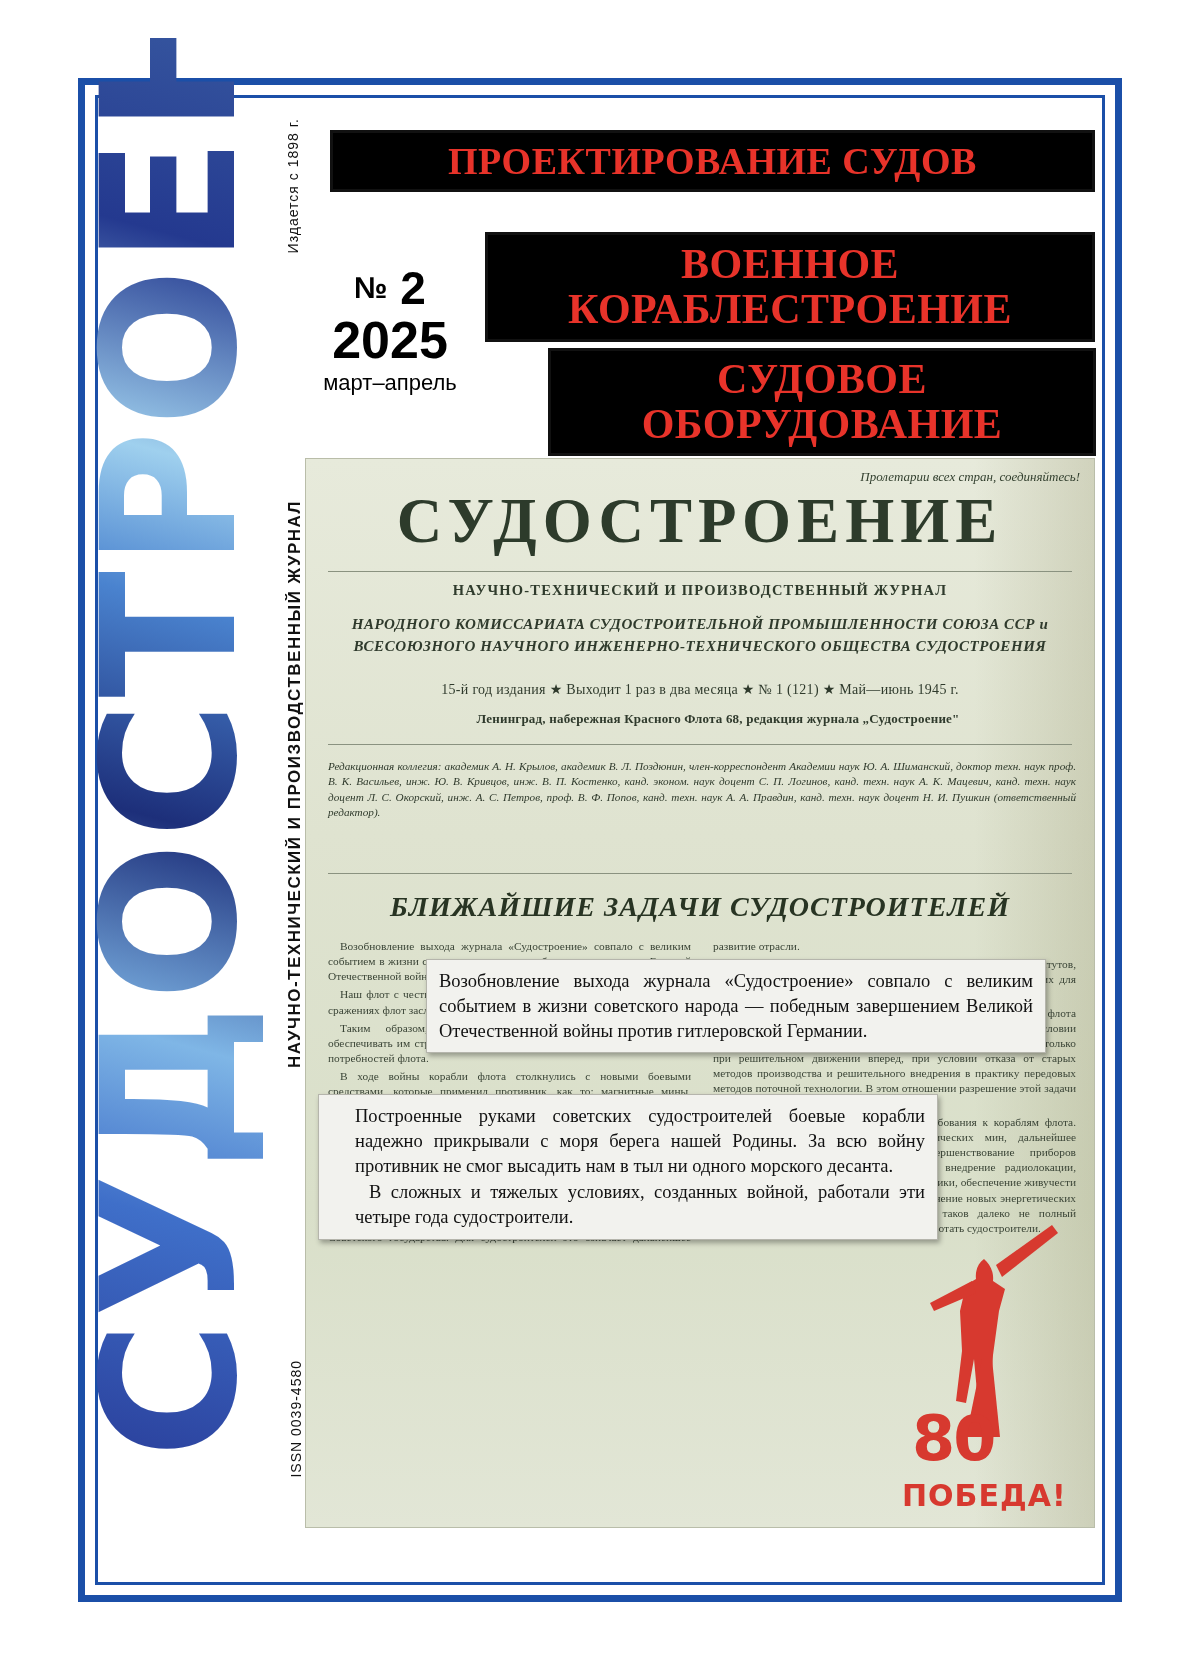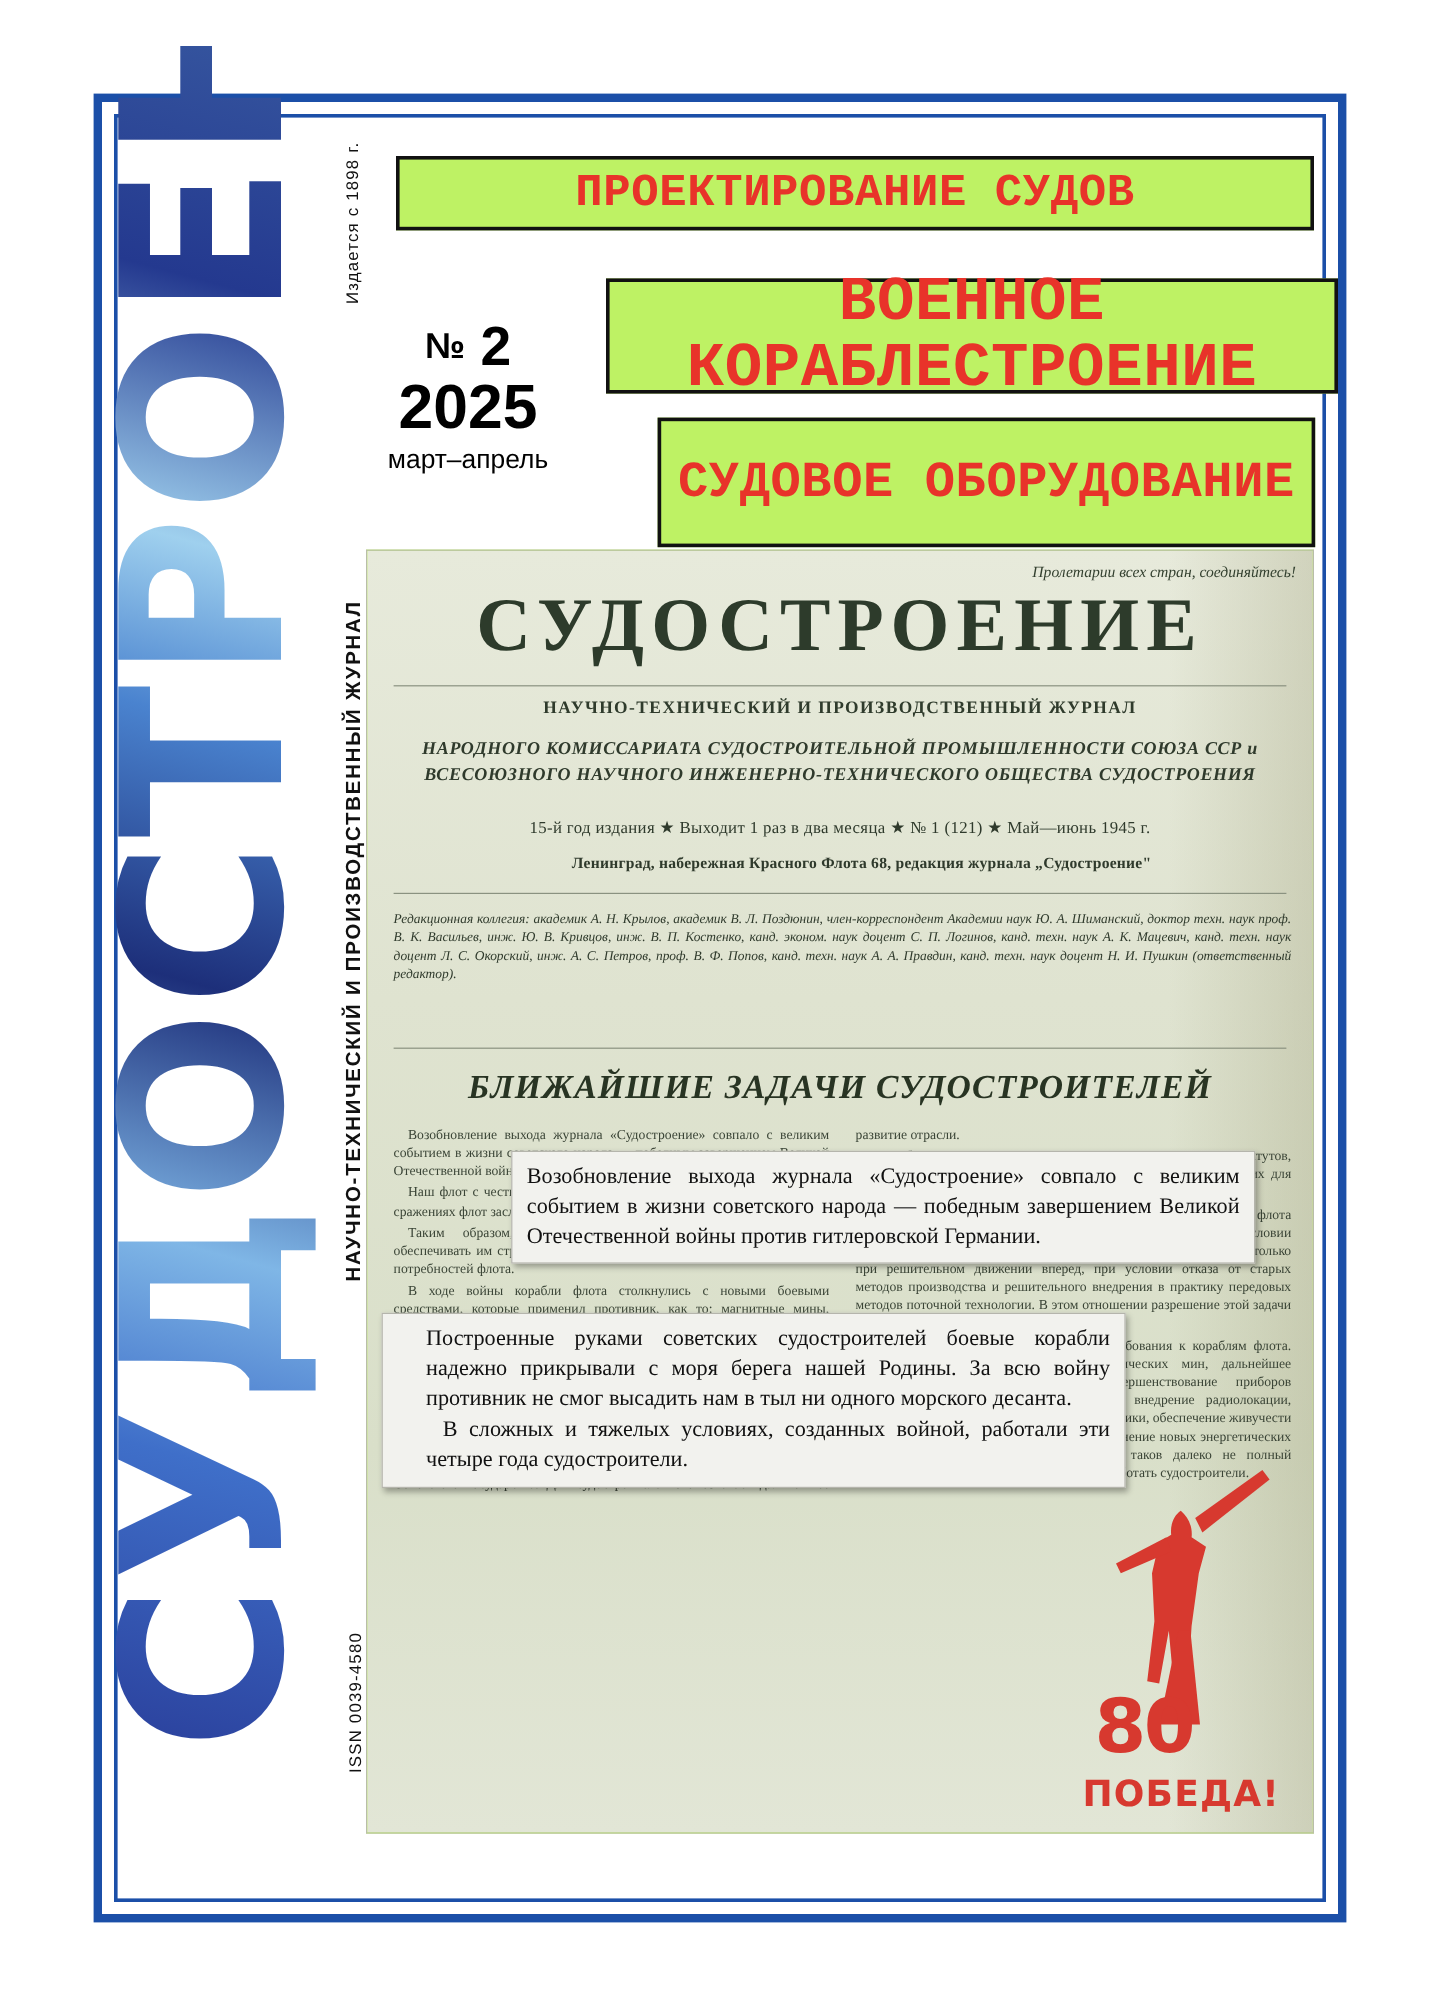--- a/index.html
+++ b/index.html
@@ -98,46 +98,46 @@
   .issue .year{
     font-size:52px;font-weight:bold;line-height:1.05;margin-top:2px;
   }
   .issue .months{
     font-size:22px;margin-top:2px;
   }
   
   .hb{
     position:absolute;
     border:3px solid #111;
-    background:#bef264;
+    background:#000000;
     box-sizing:border-box;
     display:flex;align-items:center;justify-content:center;
     color:#e8332a;
     font-weight:bold;
-    font-family:Liberation Mono, monospace;
+    font-family:Liberation Serif, serif;
     letter-spacing:0.5px;
     text-align:center;
   }
   .hb1{
     left:330px;top:130px;width:765px;height:62px;
     font-size:38px;
   }
   .hb2{
-    left:485px;top:232px;width:610px;height:96px;
-    font-size:52px;line-height:1.06;margin-left:20px;
+    left:485px;top:232px;width:610px;height:110px;
+    font-size:42px;line-height:1.06;
   }
   .hb3{
     left:548px;top:348px;width:548px;height:108px;
     font-size:42px;line-height:1.06;
   }
   
   .scan{
     position:absolute;left:305px;top:458px;
     width:790px;height:1070px;
-    background:#bef264;
+    background:#86efac;
     border:1px solid #b9bda9;
     box-sizing:border-box;
     overflow:hidden;
     font-family:"Liberation Serif", serif;
     color:#2f3a2c;
   }
   .scan .paper{
     position:absolute;inset:0;
     background:
       linear-gradient(180deg,#e7eadb 0%,#dfe3d0 35%,#d9dfc9 70%,#e2e6d6 100%);

